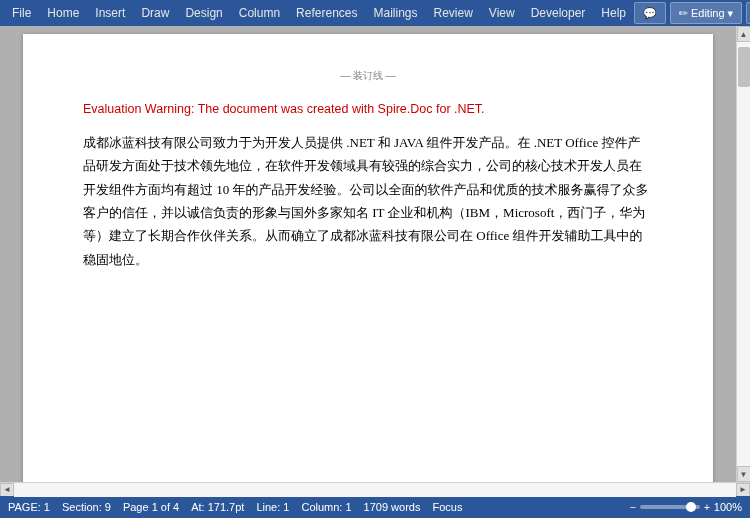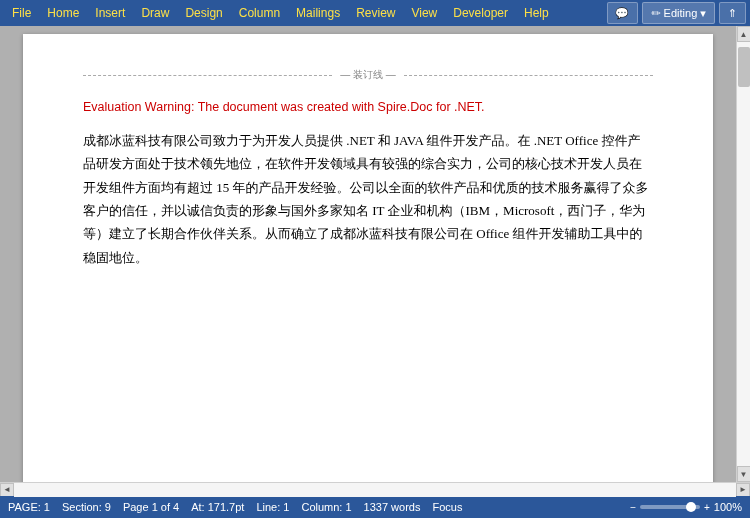--- a/index.html
+++ b/index.html
@@ -1,35 +1,35 @@
 <!DOCTYPE html>
 <html><head>
   <meta charset="utf-8">
   <style>
     * { margin: 0; padding: 0; box-sizing: border-box; }
     body { font-family: 'Segoe UI', Arial, sans-serif; font-size: 12px; background: #f0f0f0; width: 750px; height: 518px; overflow: hidden; display: flex; flex-direction: column; }
 
     
     .menubar { background: #2b579a; display: flex; align-items: center; justify-content: space-between; padding: 0 4px; height: 26px; }
     .menubar-left { display: flex; align-items: center; gap: 0; }
-    .menu-item { color: #fde047; font-size: 12px; padding: 4px 8px; cursor: pointer; border-radius: 2px; }
+    .menu-item { color: #e5e5e5; font-size: 12px; padding: 4px 8px; cursor: pointer; border-radius: 2px; }
     .menubar-right { display: flex; align-items: center; gap: 4px; }
     .ribbon-btn { background: rgba(255,255,255,0.15); border: 1px solid rgba(255,255,255,0.3); color: white; font-size: 11px; padding: 2px 8px; cursor: pointer; border-radius: 2px; display: flex; align-items: center; gap: 3px; height: 22px; }
     .editing-btn { background: rgba(255,255,255,0.2); }
 
     
     .content-area { display: flex; flex: 1; overflow: hidden; background: #b0b0b0; }
 
     
     .page-wrapper { flex: 1; overflow-y: auto; overflow-x: hidden; display: flex; justify-content: center; padding: 8px 0; background: #b0b0b0; }
 
     .page { width: 690px; min-height: 460px; background: white; box-shadow: 0 1px 4px rgba(0,0,0,0.3); padding: 30px 60px 30px 60px; position: relative; }
 
     
-    .fold-mark { display: flex; align-items: center; justify-content: center; margin-bottom: 12px; padding: 4px 0; }
+    .fold-mark { display: flex; align-items: center; justify-content: center; margin-bottom: 12px; padding: 4px 0; flex-direction: column; }
     .fold-line { flex: 1; border-top: 1px dashed #aaa; }
     .fold-text { font-size: 10px; color: #888; margin: 0 8px; white-space: nowrap; }
 
     
     .warning-text { color: #cc0000; font-size: 12.5px; margin-bottom: 12px; line-height: 1.5; }
 
     
     .body-text { font-size: 13px; line-height: 1.8; color: #000; margin-bottom: 14px; font-family: 'SimSun', 'STSong', serif; }
 
     
@@ -55,20 +55,21 @@
 <body>
 
 <div class="menubar">
   <div class="menubar-left">
     <span class="menu-item">File</span>
     <span class="menu-item">Home</span>
     <span class="menu-item">Insert</span>
     <span class="menu-item">Draw</span>
     <span class="menu-item">Design</span>
     <span class="menu-item">Column</span>
+    <span class="menu-item">References</span>
     <span class="menu-item">Mailings</span>
     <span class="menu-item">Review</span>
     <span class="menu-item">View</span>
     <span class="menu-item">Developer</span>
     <span class="menu-item">Help</span>
   </div>
   <div class="menubar-right">
     <button class="ribbon-btn">
       <span>💬</span>
     </button>
@@ -89,21 +90,21 @@
     <div class="page">
 
       <div class="fold-mark">
         <div class="fold-line"></div>
         <span class="fold-text">— 装订线 —</span>
         <div class="fold-line"></div>
       </div>
 
       <div class="warning-text">Evaluation Warning: The document was created with Spire.Doc for .NET.</div>
 
-      <div class="body-text">成都冰蓝科技有限公司致力于为开发人员提供 .NET 和 JAVA 组件开发产品。在 .NET Office 控件产品研发方面处于技术领先地位，在软件开发领域具有较强的综合实力，公司的核心技术开发人员在开发组件方面均有超过 15 年的产品开发经验。公司以全面的软件产品和优质的技术服务赢得了众多客户的信任，并以诚信负责的形象与国外多家知名 IT 企业和机构（IBM，Microsoft，西门子，华为等）建立了长期合作伙伴关系。从而确立了成都冰蓝科技有限公司在 Office 组件开发辅助工具中的稳固地位。</div>
+      <div class="body-text">成都冰蓝科技有限公司致力于为开发人员提供 .NET 和 JAVA 组件开发产品。在 .NET Office 控件产品研发方面处于技术领先地位，在软件开发领域具有较强的综合实力，公司的核心技术开发人员在开发组件方面均有超过 10 年的产品开发经验。公司以全面的软件产品和优质的技术服务赢得了众多客户的信任，并以诚信负责的形象与国外多家知名 IT 企业和机构（IBM，Microsoft，西门子，华为等）建立了长期合作伙伴关系。从而确立了成都冰蓝科技有限公司在 Office 组件开发辅助工具中的稳固地位。</div>
 
 
     </div>
   </div>
 
   <div class="right-scroll">
     <div class="scroll-arrow">▲</div>
     <div class="scroll-track">
       <div class="scroll-thumb"></div>
     </div>
@@ -118,21 +119,21 @@
 </div>
 
 <div class="status-bar">
   <div class="status-left">
     <span>PAGE: 1</span>
     <span>Section: 9</span>
     <span>Page 1 of 4</span>
     <span>At: 171.7pt</span>
     <span>Line: 1</span>
     <span>Column: 1</span>
-    <span>1337 words</span>
+    <span>1709 words</span>
     <span>Focus</span>
   </div>
   <div class="status-right">
     <div class="zoom-area">
       <span style="font-size:10px;">−</span>
       <div class="zoom-slider">
         <div class="zoom-thumb"></div>
       </div>
       <span style="font-size:10px;">+</span>
       <span>100%</span>

